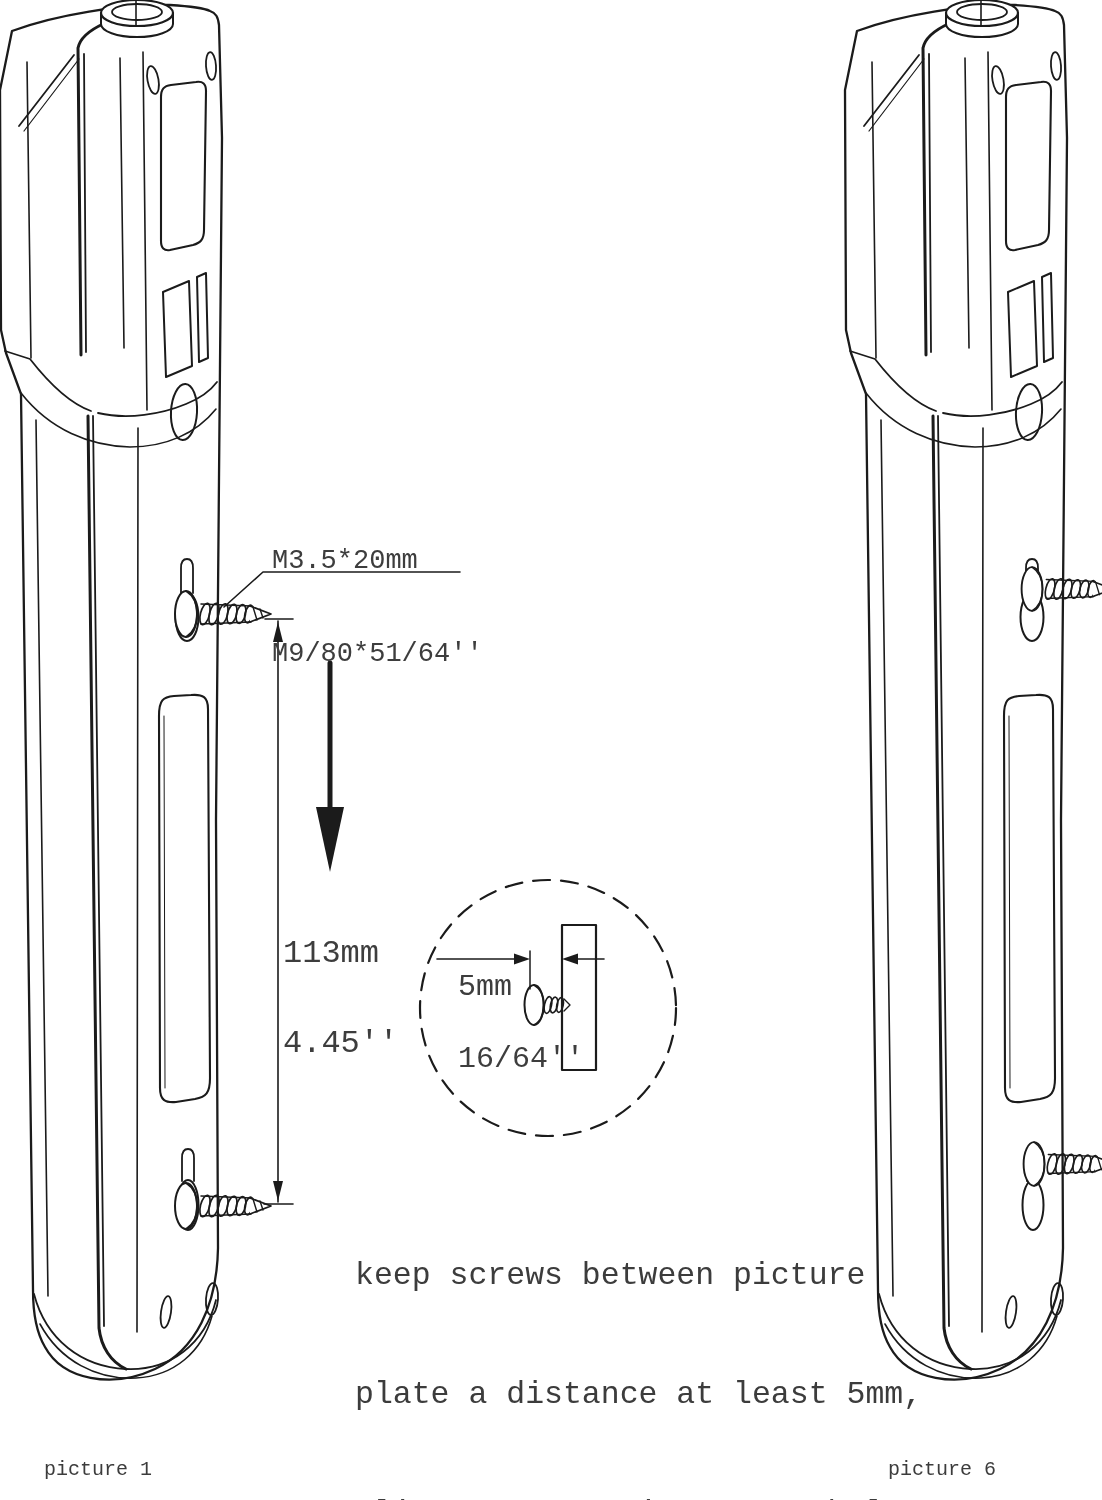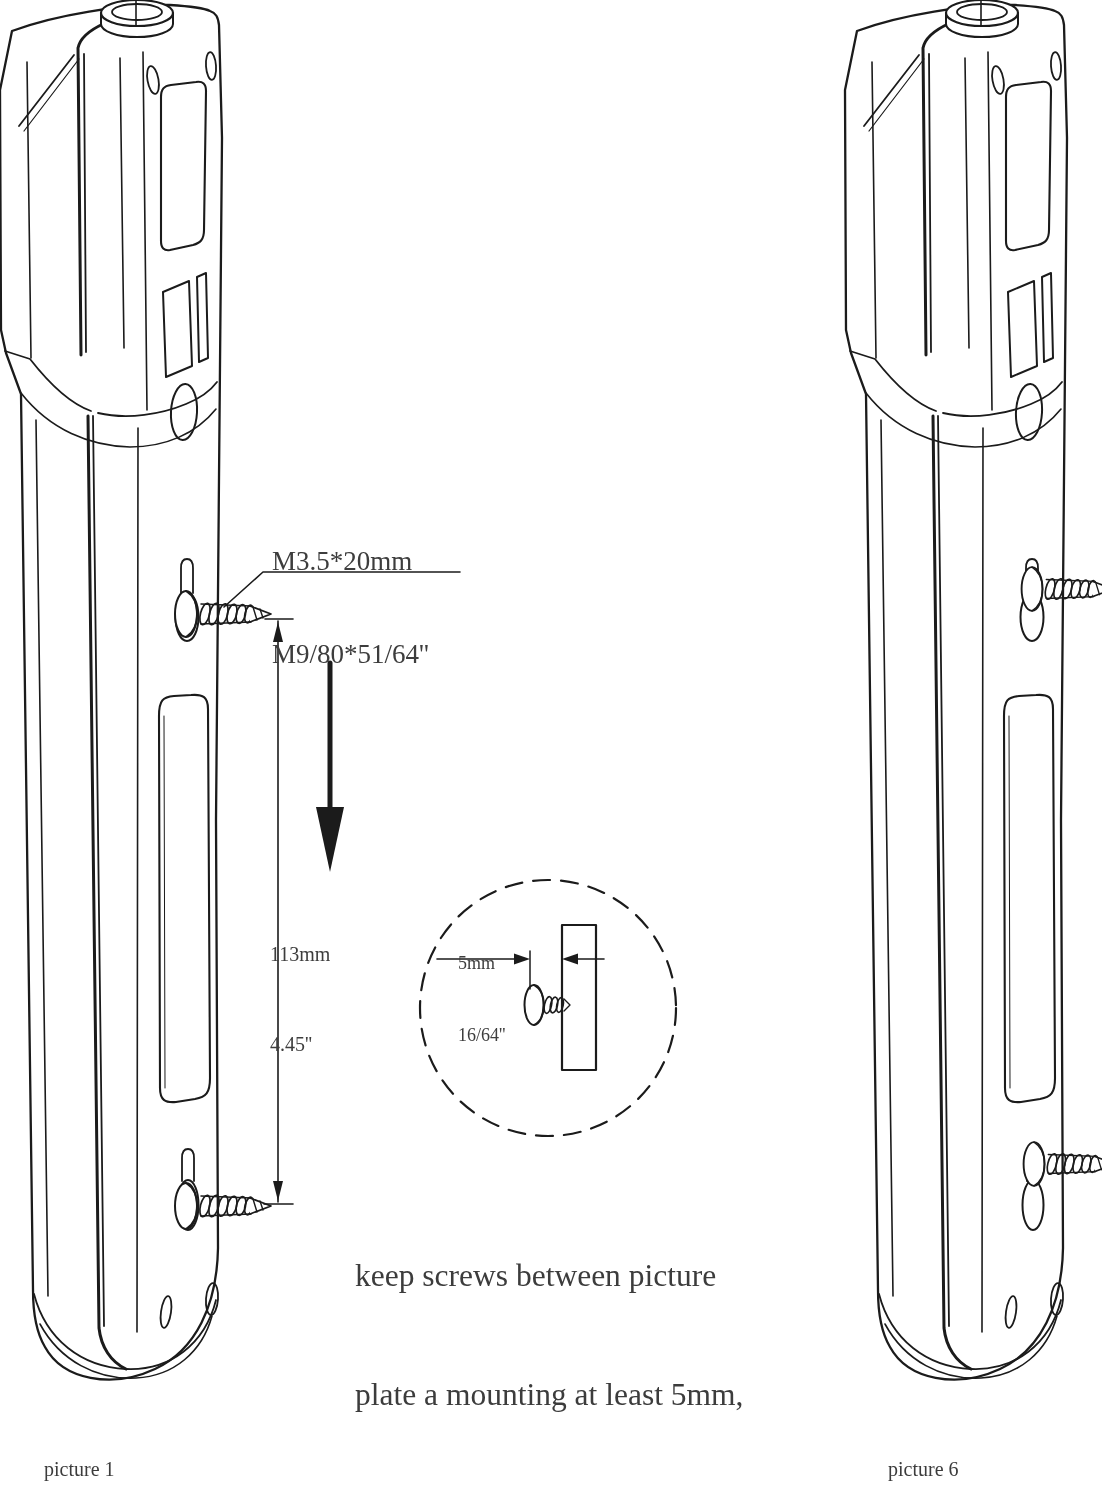--- a/index.html
+++ b/index.html
@@ -1,24 +1,24 @@
 <!DOCTYPE html>
 <html><head>
 <meta charset="utf-8">
 <style>
   html,body{margin:0;padding:0;background:#ffffff;}
   #page{
     position:relative;width:1102px;height:1500px;background:#ffffff;overflow:hidden;
-    font-family:Liberation Serif, serif;color:#3d3d3d;
+    font-family:Liberation Mono, monospace;color:#3d3d3d;
   }
   #art{position:absolute;left:0;top:0;z-index:1;}
   .txt{position:absolute;z-index:2;white-space:pre;color:#3d3d3d;}
   .spec{left:272px;top:484px;font-size:27px;line-height:31px;}
-  .dist{left:270px;top:879px;font-size:20px;line-height:30px;}
-  .gap{left:458px;top:903px;font-size:18px;line-height:24px;}
+  .dist{left:283px;top:879px;font-size:32px;line-height:30px;}
+  .gap{left:458px;top:927px;font-size:30px;line-height:24px;}
   .para{left:355px;top:1177px;font-size:31.5px;line-height:39.6px;color:#3c3c3c;}
   .cap{font-size:20px;color:#3c3c3c;}
   .cap1{left:44px;top:1458px;}
   .cap2{left:888px;top:1458px;}
 </style>
 </head>
 <body>
 
 <div id="page">
 
@@ -150,21 +150,21 @@
     <div>4.45''</div>
   </div>
 
   <div class="txt gap">
     <div>5mm</div>
     <div>16/64''</div>
   </div>
 
   <div class="txt para">
     <div>keep screws between picture</div>
-    <div>plate a mounting at least 5mm,</div>
+    <div>plate a distance at least 5mm,</div>
     <div>alignment mounting screw hole</div>
     
     
     
   </div>
 
   <div class="txt cap cap1">picture 1</div>
   <div class="txt cap cap2">picture 6</div>
 
 </div>

